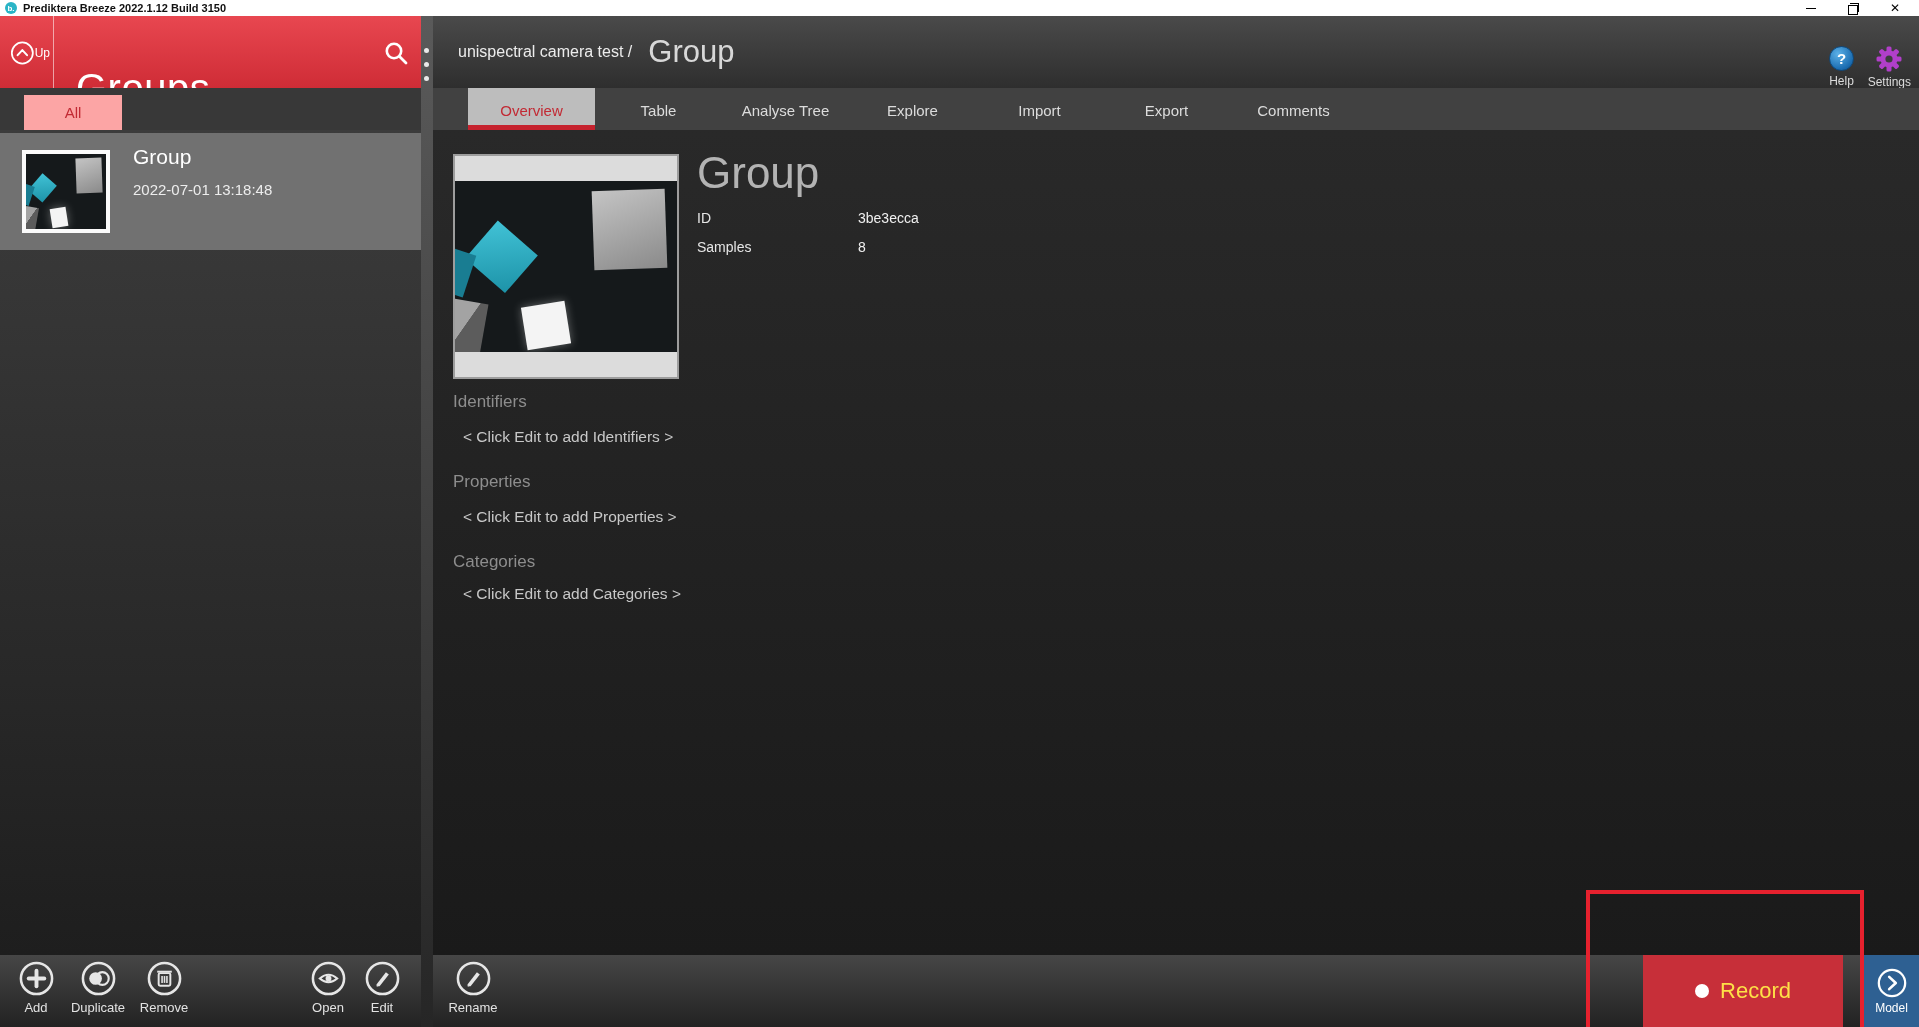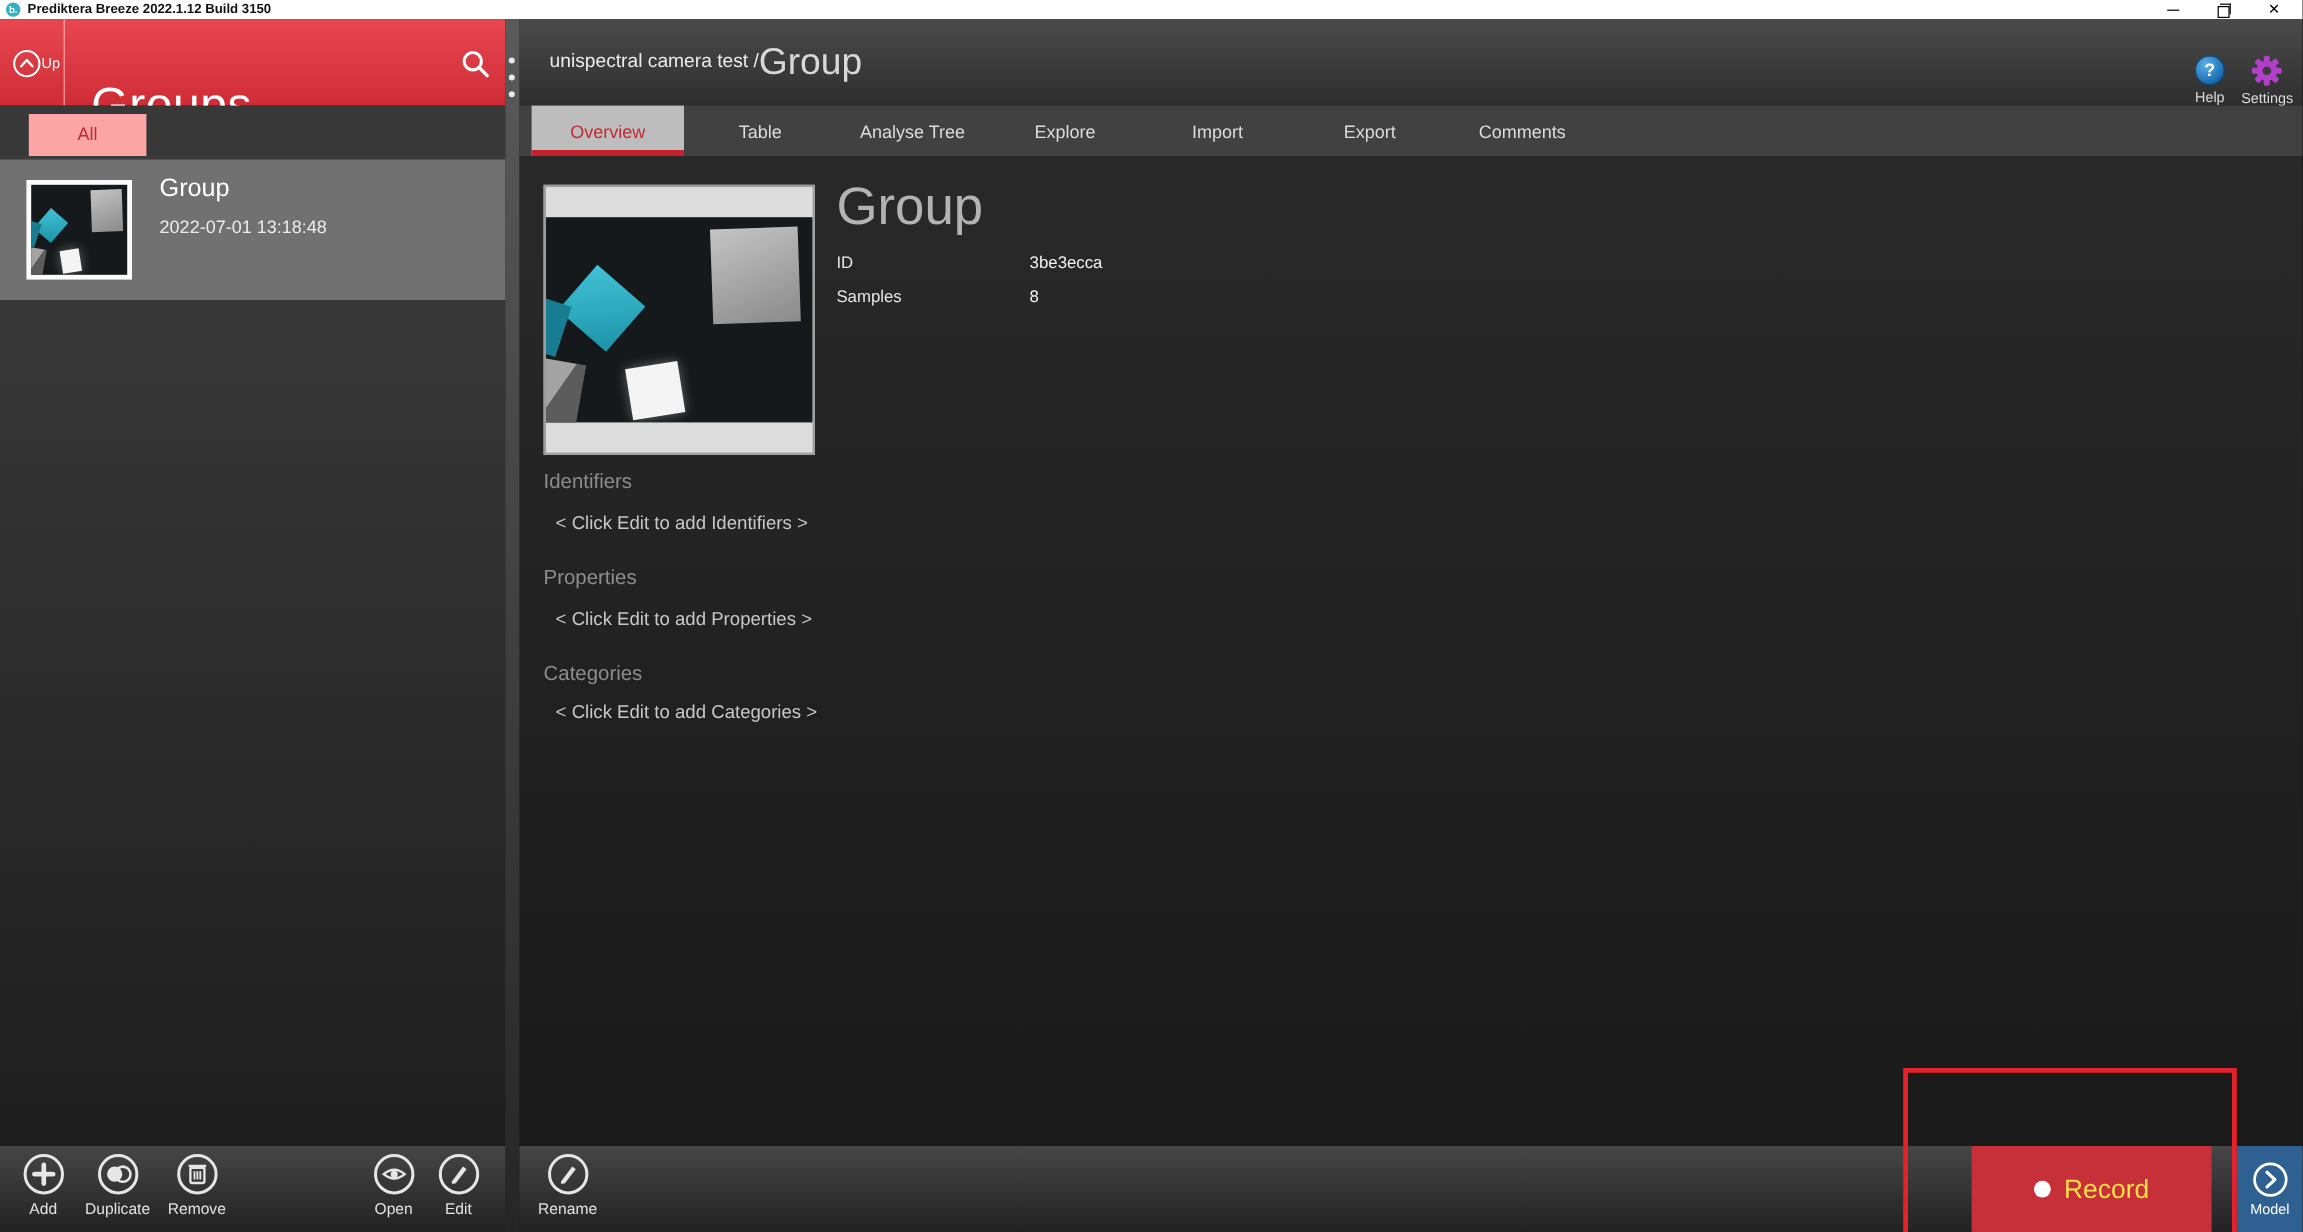--- a/index.html
+++ b/index.html
@@ -33,38 +33,38 @@
   .search-btn { position:absolute; right:12px; top:24px; width:26px; height:26px; cursor:pointer; }
 
   
   .divider-col { position:absolute; left:421px; top:16px; width:12px; height:1011px;
                  background:linear-gradient(#5a5a5a, #262626); }
   .divider-col .dot { position:absolute; left:3px; width:5px; height:5px; border-radius:50%; background:#e9e9e9; }
 
   
   .main-header { position:absolute; left:433px; top:16px; width:1486px; height:72px;
                  background:linear-gradient(#4a4a4a, #2e2e2e); }
-  .breadcrumb { position:absolute; left:25px; top:0; height:72px; display:flex; align-items:center; gap:0; }
+  .breadcrumb { position:absolute; left:25px; top:0; height:72px; display:flex; align-items:center; gap:16px; }
   .bc-parent { font-size:16px; color:#ececec; }
   .bc-current { font-size:31px; color:#d8d8d8; font-weight:300; }
   .hdr-btn { position:absolute; top:30px; display:flex; flex-direction:column; align-items:center; cursor:pointer; }
   .hdr-btn .lbl { font-size:12px; color:#dcdcdc; margin-top:3px; }
   .help-btn { right:65px; }
   .settings-btn { right:8px; }
   .help-circle { width:25px; height:25px; border-radius:50%;
                  background:radial-gradient(circle at 35% 30%, #5cb1e8, #1b6cb0 70%, #114f85);
                  border:1px solid #0e4a7e; color:#fff; font-size:15px; font-weight:bold;
                  display:flex; align-items:center; justify-content:center; }
 
   
   .side-tabs { position:absolute; left:0; top:88px; width:421px; height:42px; background:#383838; }
   .all-tab { position:absolute; left:24px; top:7px; width:98px; height:35px; background:#fca5a5;
              color:#c22a34; font-size:15px; display:flex; align-items:center; justify-content:center; cursor:pointer; }
   .main-tabs { position:absolute; left:433px; top:88px; width:1486px; height:42px; background:#414141;
-               display:flex; padding-left:10px; }
+               display:flex; padding-left:35px; }
   .tab { width:127px; height:42px; display:flex; align-items:center; justify-content:center;
          font-size:15px; color:#dcdcdc; cursor:pointer; position:relative; padding-top:2px; }
   .tab.selected { background:#bdbdbd; color:#c22a34; }
   .tab.selected::after { content:""; position:absolute; left:0; right:0; bottom:0; height:5px; background:#c6222e; }
 
   
   .side-list { position:absolute; left:0; top:130px; width:421px; height:825px;
                background:linear-gradient(#3c3c3c, #1e1e1e); }
   .list-item { position:absolute; left:0; top:3px; width:421px; height:117px; background:#717171; cursor:pointer; }
   .thumb-s { position:absolute; left:22px; top:17px; width:88px; height:83px; background:#fbfbfb; padding:4px; }

